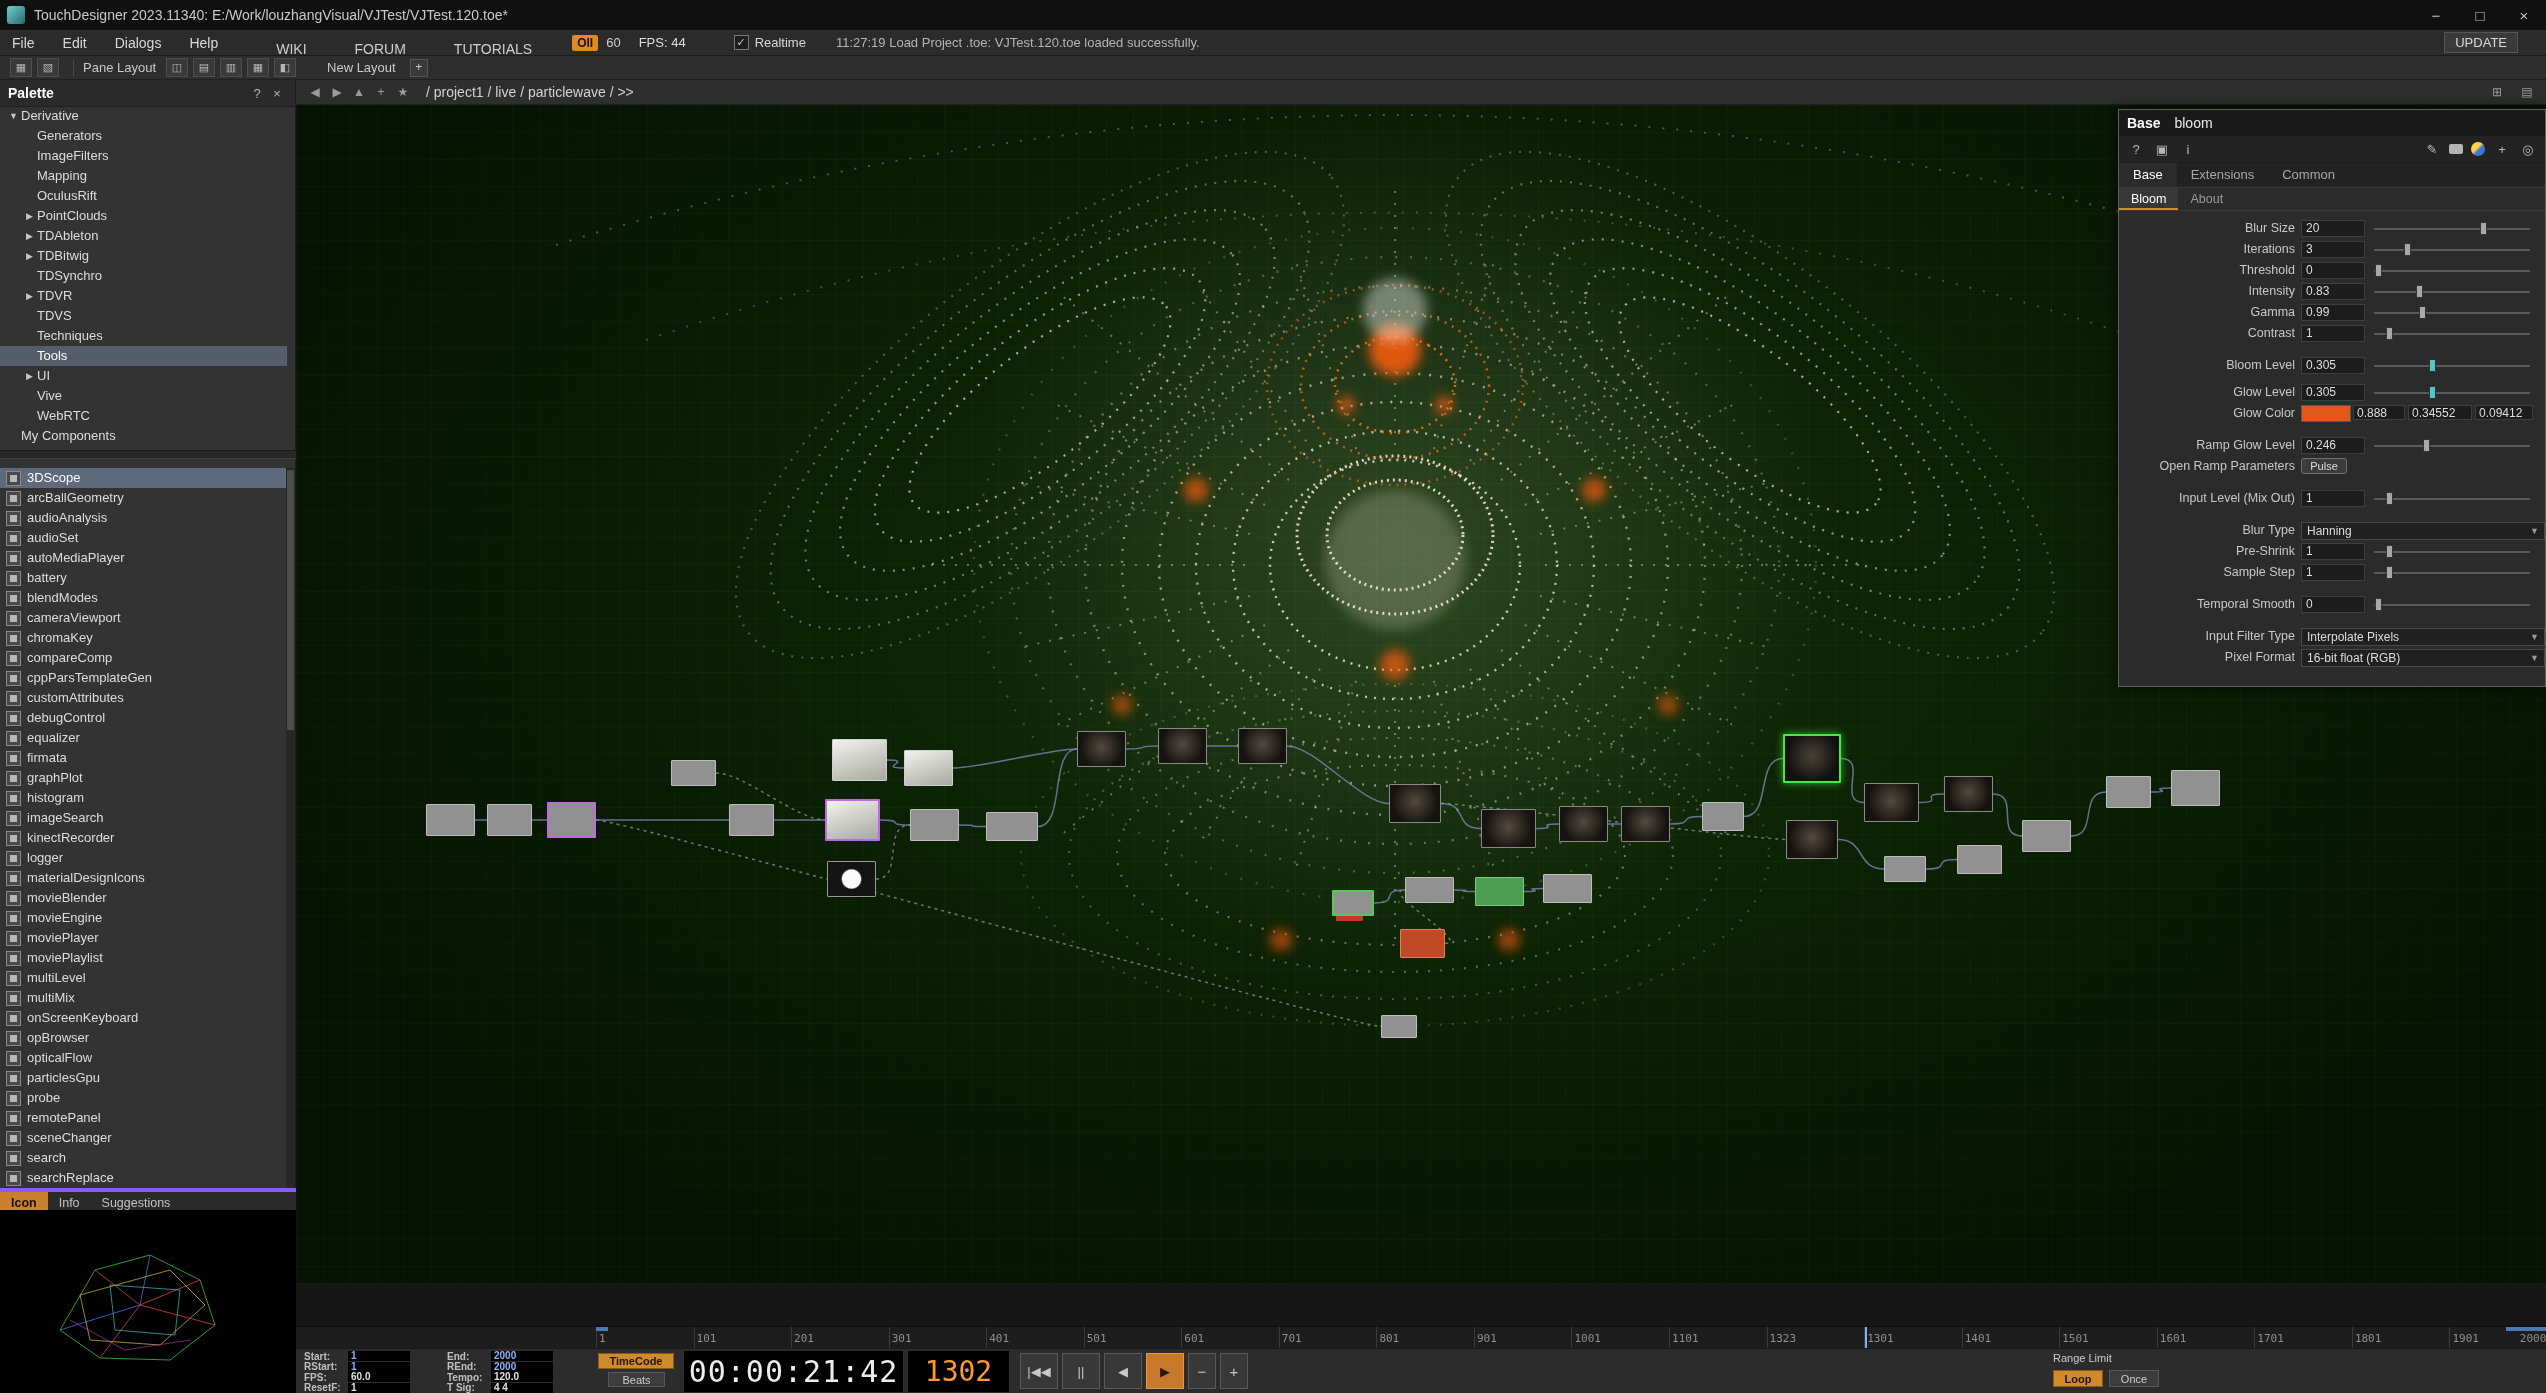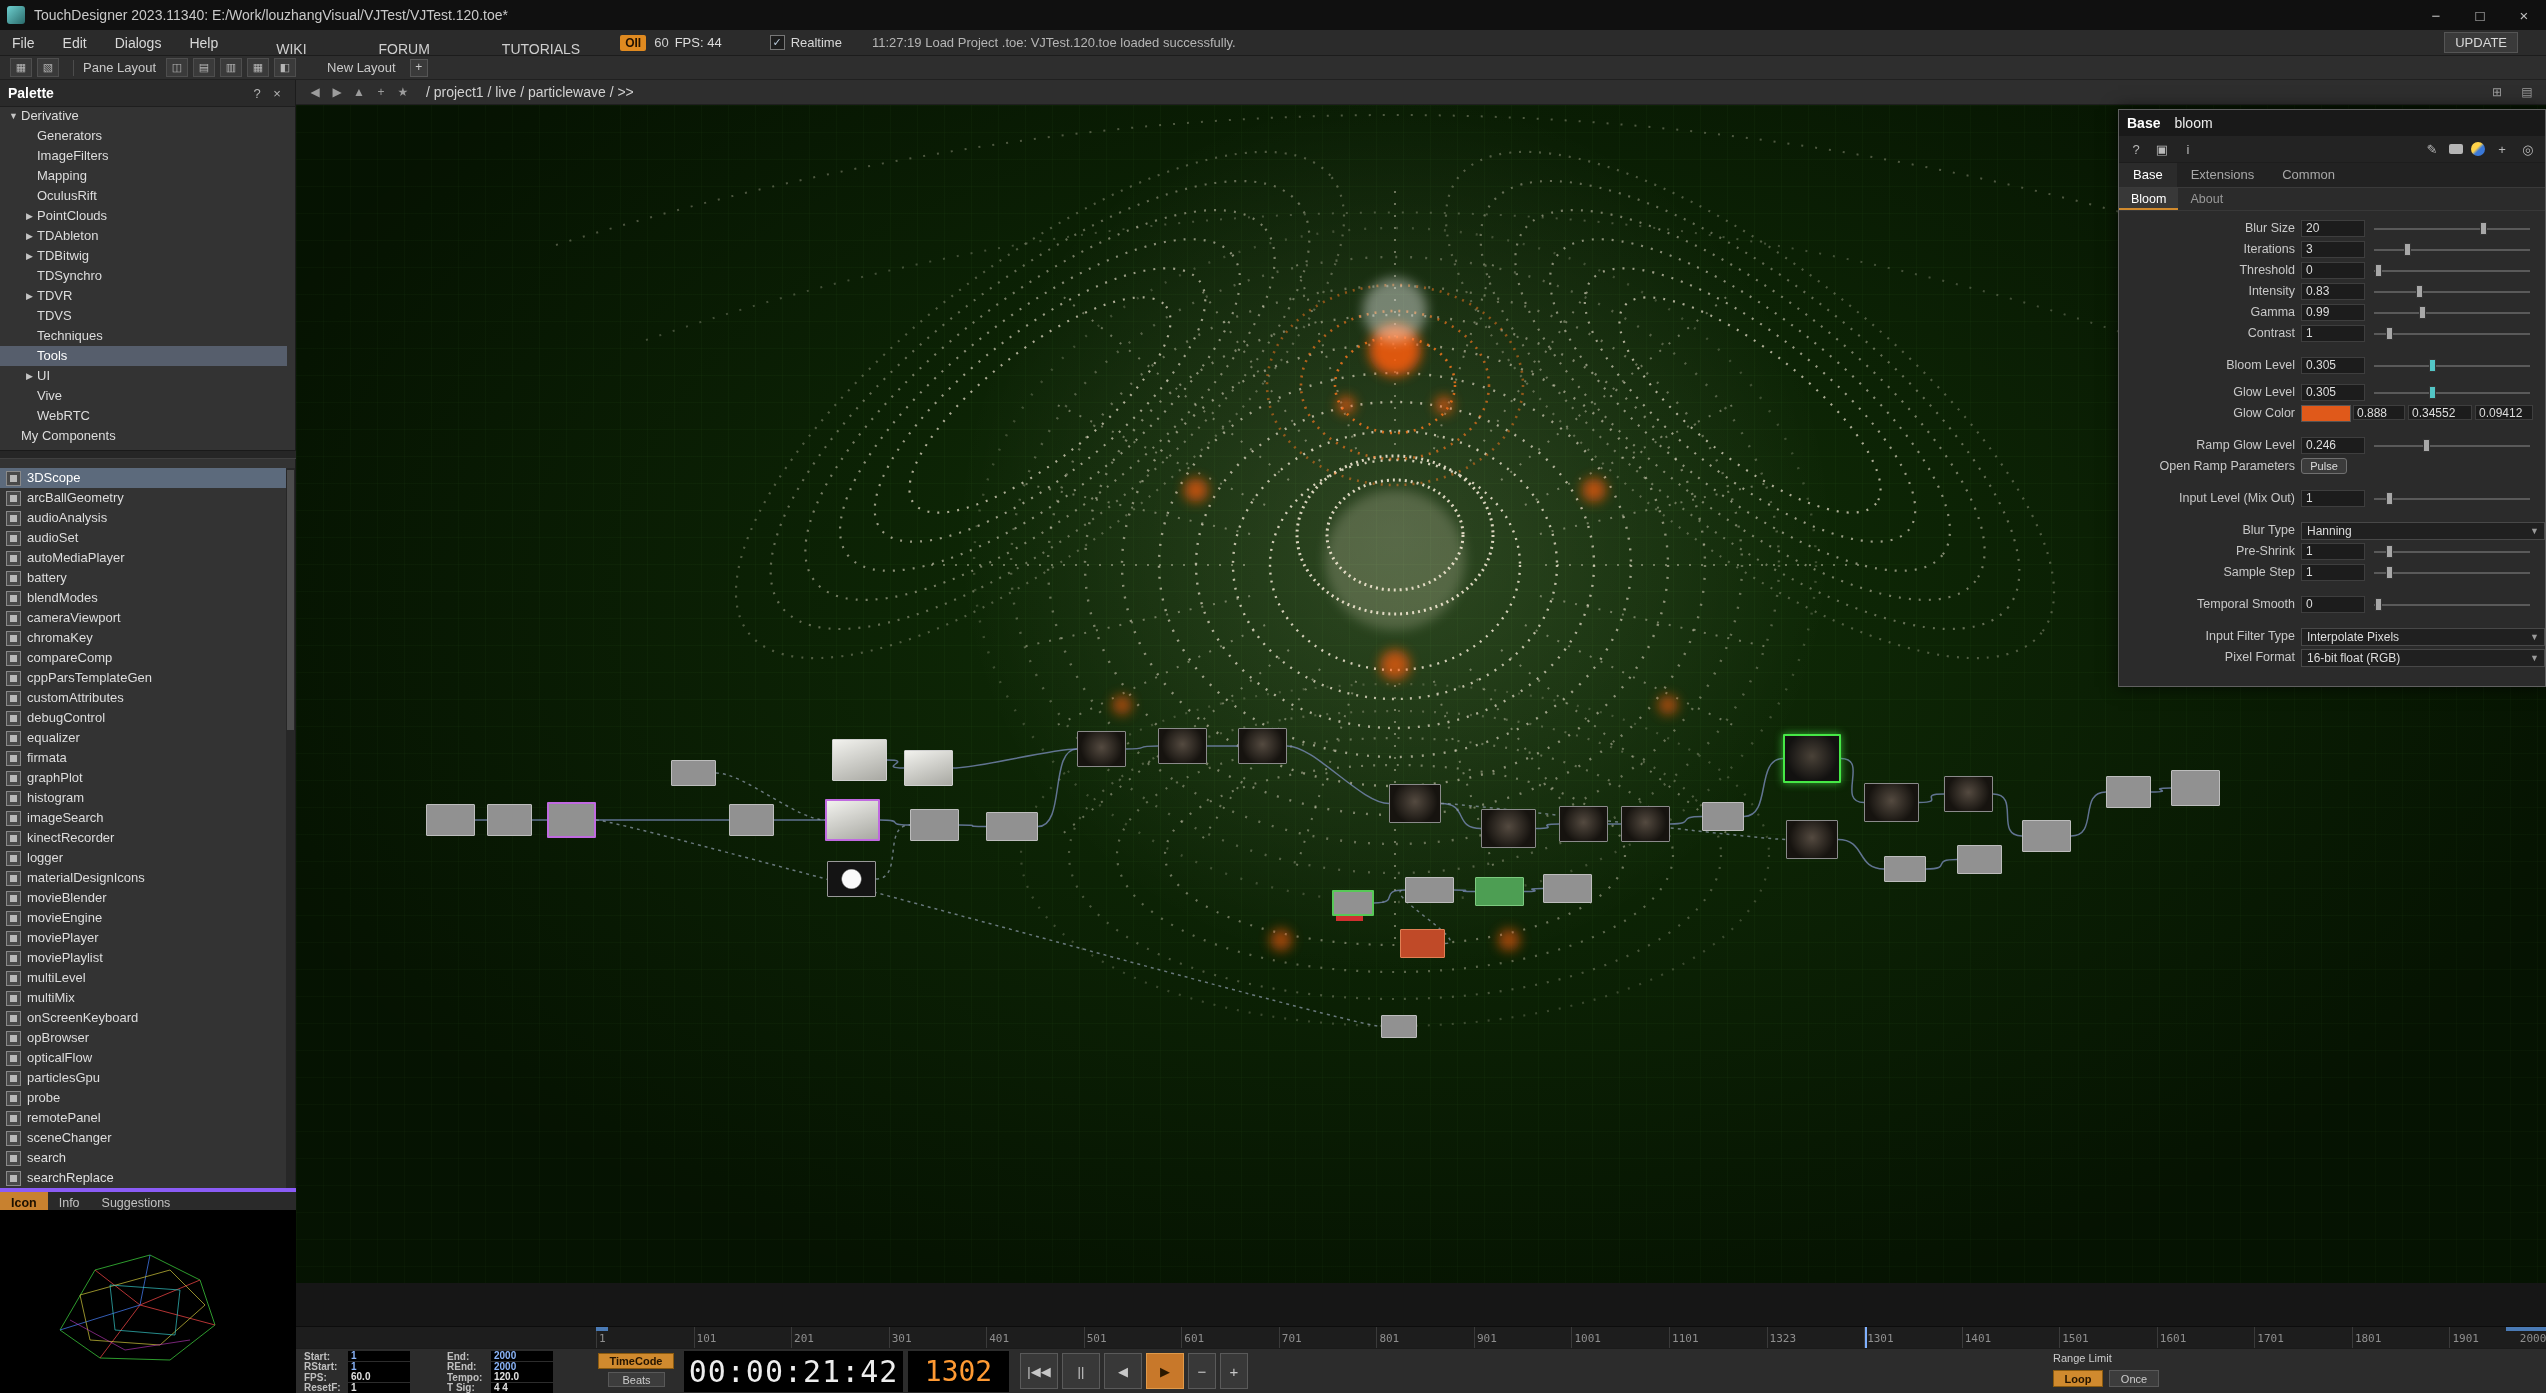--- a/index.html
+++ b/index.html
@@ -9,25 +9,25 @@
   .titlebar{position:absolute;left:0;top:0;width:2546px;height:30px;background:#101010;display:flex;align-items:center;z-index:10;}
   .app-icon{width:18px;height:18px;margin:0 9px 0 7px;border-radius:3px;background:linear-gradient(135deg,#6ed0d0,#2a6a6a);}
   .title-text{font-size:14px;color:#c9c9c9;white-space:nowrap;}
   .win-controls{margin-left:auto;display:flex;}
   .win-btn{width:44px;height:30px;display:flex;align-items:center;justify-content:center;color:#c0c0c0;font-size:15px;}
 
   
   .menubar{position:absolute;left:0;top:30px;width:2546px;height:26px;background:#2b2b2b;border-bottom:1px solid #1c1c1c;display:flex;align-items:center;padding-left:12px;box-sizing:border-box;z-index:10;}
   .menus{display:flex;gap:28px;}
   .mi{font-size:14px;color:#d8d8d8;}
-  .menu-links{display:flex;gap:72px;margin-left:58px;margin-top:12px;}
+  .menu-links{display:flex;gap:48px;margin-left:58px;margin-top:12px;}
   .mlink{font-size:14px;color:#cfcfcf;}
   .perf-badge{margin-left:40px;background:#e08a20;color:#241200;font-weight:bold;font-size:12px;line-height:14px;padding:1px 5px;border-radius:2px;}
   .target-fps{margin-left:8px;font-size:13px;color:#cfcfcf;}
-  .fps{margin-left:6px;font-size:13px;color:#dddddd;}
+  .fps{margin-left:18px;font-size:13px;color:#dddddd;}
   .chk{margin-left:48px;width:13px;height:13px;border:1px solid #777;background:#1d1d1d;color:#bcd;font-size:11px;line-height:13px;text-align:center;}
   .rt-label{margin-left:6px;font-size:13px;color:#d8d8d8;}
   .status{margin-left:30px;font-size:13px;color:#b5b5b5;white-space:nowrap;overflow:hidden;max-width:900px;}
   .update{margin-left:auto;margin-right:28px;font-size:13px;color:#d8d8d8;background:#3a3a3a;border:1px solid #555;padding:2px 10px;}
 
   
   .toolbar{position:absolute;left:0;top:56px;width:2546px;height:24px;background:#2e2e2e;border-bottom:1px solid #202020;display:flex;align-items:center;padding-left:10px;box-sizing:border-box;z-index:10;}
   .tb-icon{width:20px;height:17px;margin-right:5px;background:#3a3a3a;border:1px solid #4e4e4e;color:#b5b5b5;font-size:11px;line-height:16px;text-align:center;}
   .tb-sep{width:1px;height:16px;background:#4c4c4c;margin:0 9px;}
   .tb-label{font-size:13px;color:#c9c9c9;margin-right:10px;}

